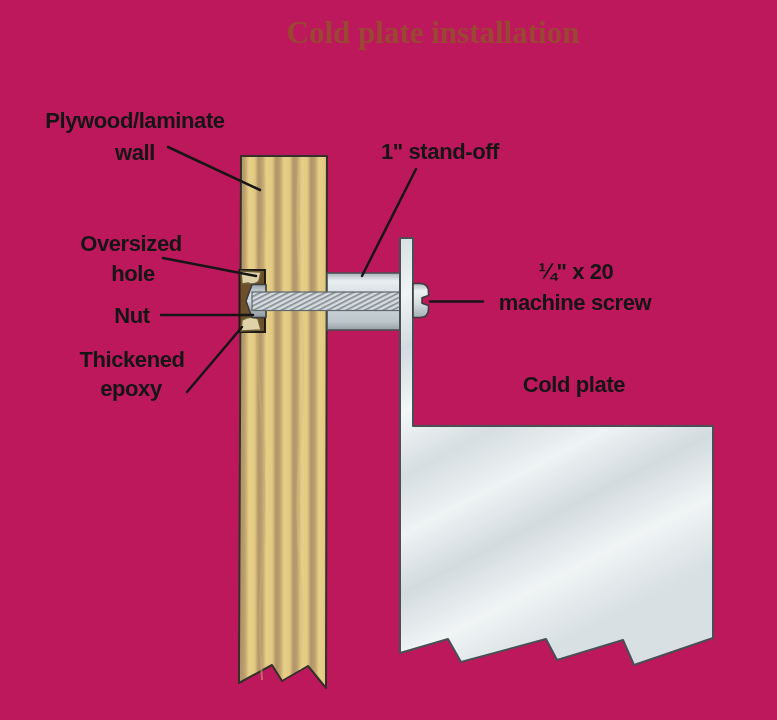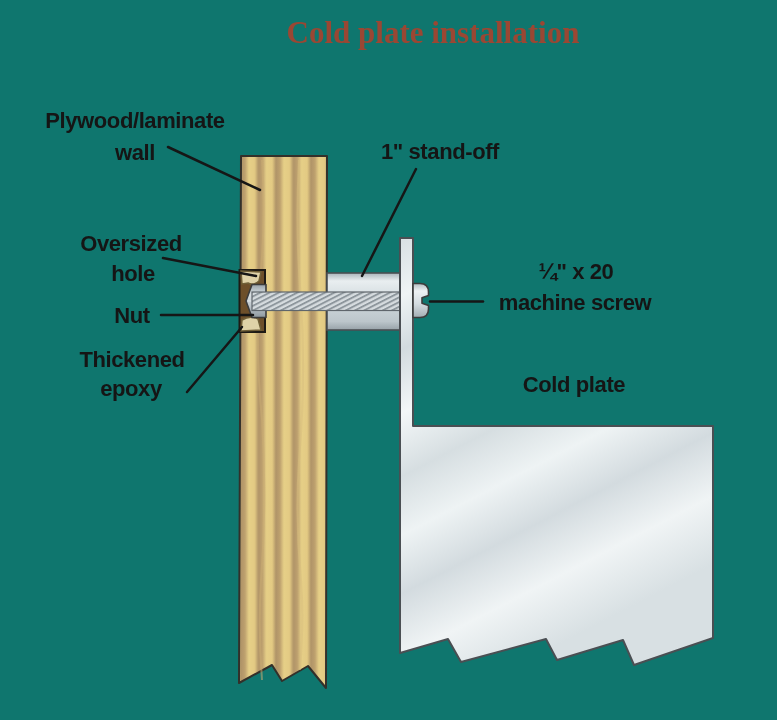--- a/index.html
+++ b/index.html
@@ -1,19 +1,19 @@
 <!DOCTYPE html>
 <html><head>
 <meta charset="utf-8">
 <style>
   html,body{margin:0;padding:0;background:#ffffff;}
   .stage{
     position:relative;
     width:777px;height:720px;
-    background:#0f766e;
+    background:#be185d;
     font-family:"Liberation Sans", sans-serif;
     overflow:hidden;
   }
   svg{position:absolute;top:0;left:0;}
   text{user-select:none;}
   .title-text{
     font-family:"Liberation Serif", serif;
     font-weight:bold;
     font-size:31px;
     letter-spacing:0px;

